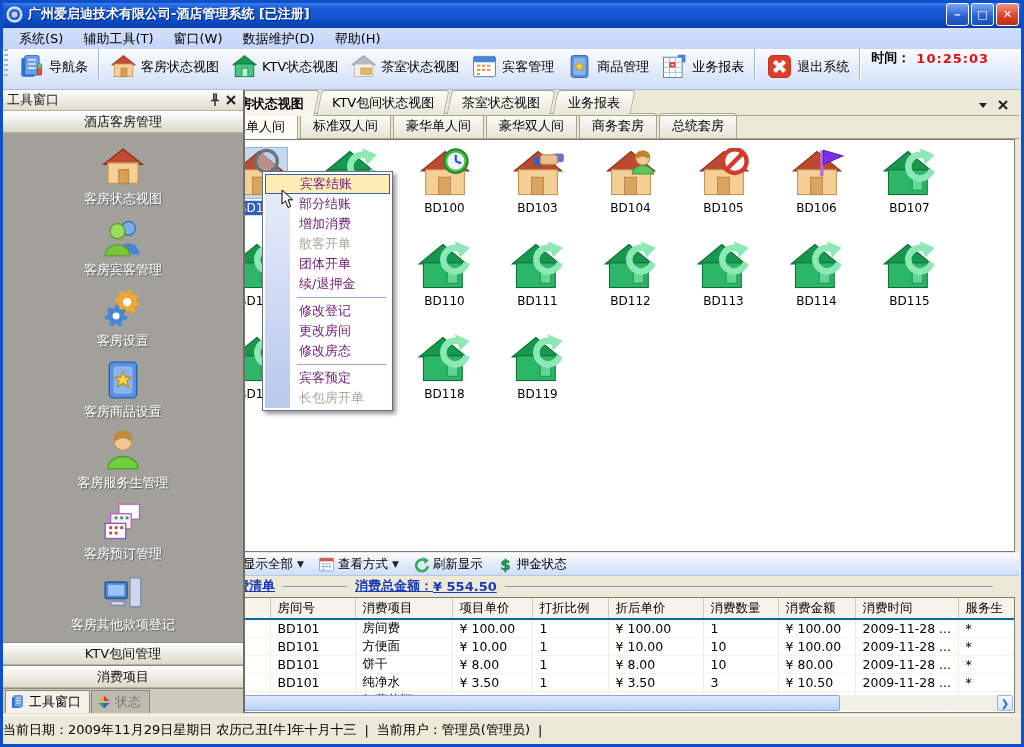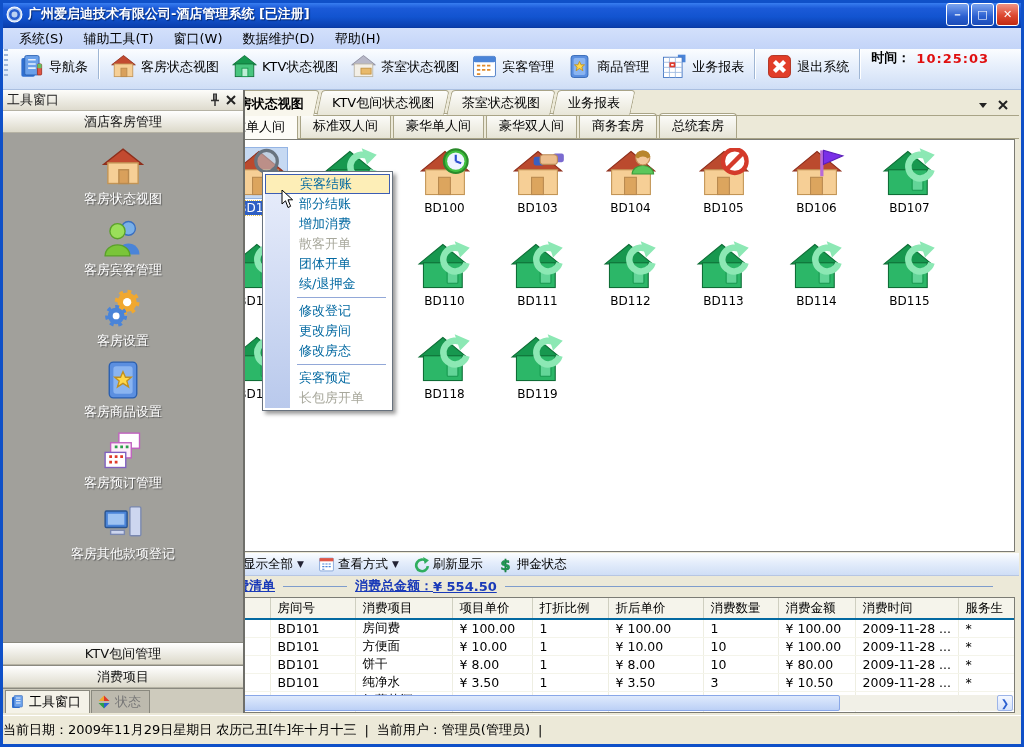--- a/index.html
+++ b/index.html
@@ -75,21 +75,21 @@
   .room{display:flex;flex-direction:column;align-items:center;}
   .room .ricon{width:56px;height:50px;}
   .room .rlabel{margin-top:3px;font-size:12px;color:#000;padding:0 2px;line-height:14px;}
   .room.sel .ricon{background:#c6d9f2;outline:1px solid #94b4e4;}
   .room.sel .rlabel{background:var(--selection_blue,#2f5fc4);color:#fff;outline:1px dotted #e8c44a;}
   
   .ctxmenu{position:absolute;left:262px;top:171px;width:131px;background:#fff;border:1px solid #68727e;
     box-shadow:3px 3px 4px rgba(0,0,0,.4);padding:2px;z-index:45;box-sizing:border-box;}
   .ctxstrip{position:absolute;left:2px;top:2px;bottom:2px;width:25px;
     background:linear-gradient(180deg,#e9eefb,#b9c9ec);}
-  .ctxitem{position:relative;height:20px;line-height:20px;padding-left:34px;color:#0369a1;font-size:13px;white-space:nowrap;}
+  .ctxitem{position:relative;height:20px;line-height:20px;padding-left:34px;color:#701a75;font-size:13px;white-space:nowrap;}
   .ctxitem.hl{background:var(--menu_highlight_bg,#fdeeb7);border:1px solid #3c5db4;height:18px;line-height:18px;box-sizing:content-box;margin:0;}
   .ctxitem.dis{color:#a8a89c;}
   .ctxsep{margin:3px 4px 3px 32px;border-top:1px solid #92a8d8;}
   .cursor{position:absolute;left:18px;top:18px;width:13px;height:20px;z-index:5;}
   
   .actionbar{position:absolute;left:205px;top:553px;right:5px;height:22px;
     background:linear-gradient(180deg,#fbfdff,#e4edfb 45%,#cfdef6);border-bottom:1px solid #b7c6e2;
     display:flex;align-items:center;padding-left:2px;z-index:25;}
   .abtn{display:flex;align-items:center;gap:3px;padding:1px 6px;font-size:12.5px;border:1px solid transparent;background:none;font-family:inherit;}
   .abtn .icn{width:17px;height:17px;}
@@ -289,20 +289,30 @@
       </div>
       <div class="sb-item">
         <span class="icn" style="width:44px;height:44px">
           <svg viewBox="0 0 32 32">
             <rect x="6" y="3" width="20" height="26" rx="3" fill="#5b8fe0" stroke="#2a5fb0"></rect>
             <rect x="9" y="6" width="14" height="20" rx="2" fill="#8ab4f0"></rect>
             <polygon points="16,10 17.8,14 22,14 18.8,16.8 20,21 16,18.4 12,21 13.2,16.8 10,14 14.2,14" fill="#ffd84a" stroke="#c09020"></polygon>
           </svg>
         </span>
         <span class="lbl">客房商品设置</span>
+      </div>
+      <div class="sb-item">
+        <span class="icn" style="width:44px;height:44px">
+          <svg viewBox="0 0 32 32">
+            <circle cx="16" cy="9" r="6.5" fill="#f2c79a" stroke="#c79059"></circle>
+            <path d="M9 7a7 6 0 0 1 14 0l-2 2a6 5 0 0 0-10 0z" fill="#c08a3e"></path>
+            <path d="M5 29a11 9 0 0 1 22 0z" fill="#6fcf3f" stroke="#4a9f28"></path>
+          </svg>
+        </span>
+        <span class="lbl">客房服务生管理</span>
       </div>
       <div class="sb-item">
         <span class="icn" style="width:44px;height:44px">
           <svg viewBox="0 0 32 32">
             <rect x="13" y="3" width="15" height="11" fill="#fff" stroke="#c060c0"></rect>
             <rect x="7" y="10" width="15" height="11" fill="#fdeef8" stroke="#c060c0"></rect>
             <rect x="3" y="17" width="15" height="11" fill="#fff" stroke="#8060c0"></rect>
             <path d="M6 20h2M10 20h2M14 20h2M6 24h2M10 24h2" stroke="#e03a2a" stroke-width="2"></path>
             <path d="M10 13h2M14 13h2M18 13h2" stroke="#2a9f4a" stroke-width="2"></path>
           </svg>

